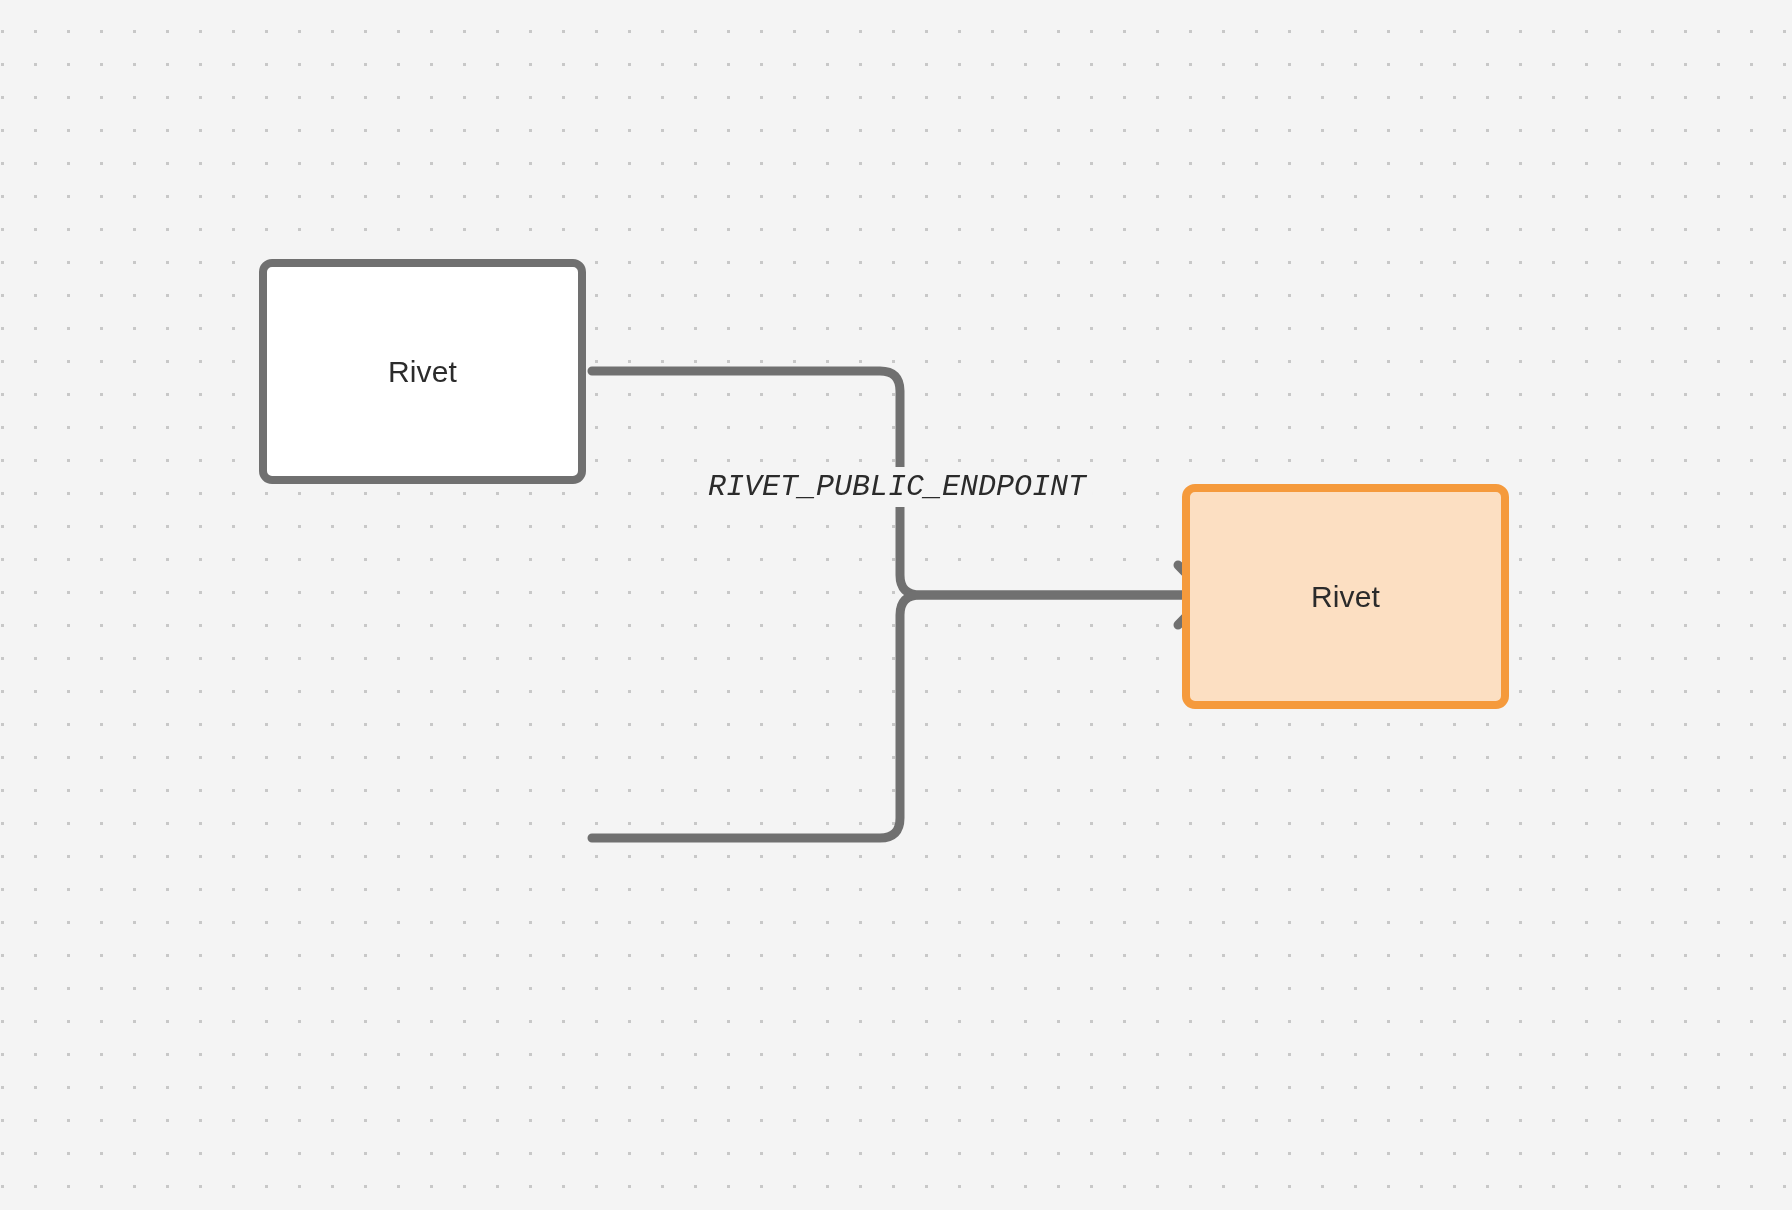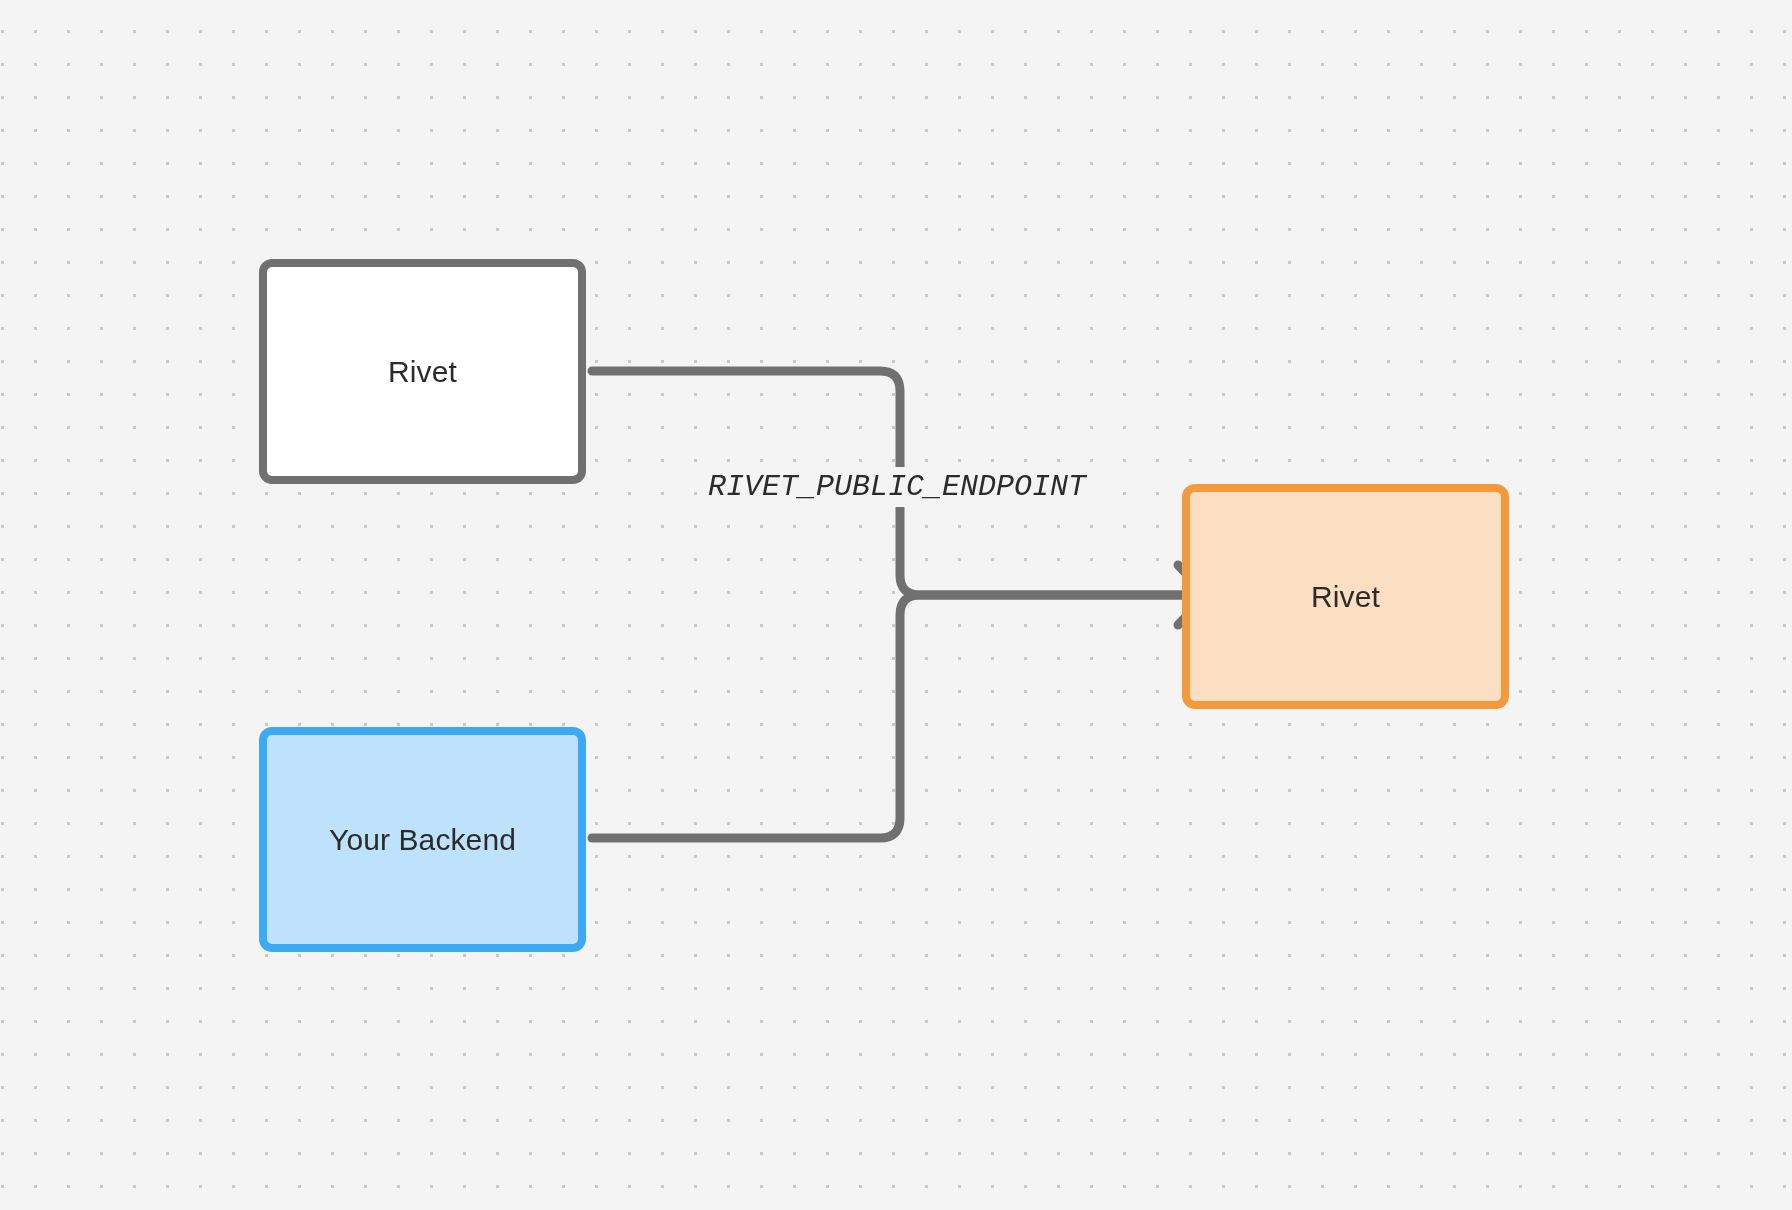--- a/index.html
+++ b/index.html
@@ -132,23 +132,20 @@
              Q 900 595 920 595
              L 1182 595" fill="none" stroke="#707070" stroke-width="9" stroke-linecap="round" stroke-linejoin="round"></path>
 
     <path d="M 1178 565 L 1207 595 L 1178 625" fill="none" stroke="#707070" stroke-width="9" stroke-linecap="round" stroke-linejoin="round"></path>
   </svg>
 
   <div class="node" id="node-client">
     <span class="node-label">Rivet</span>
   </div>
 
-  <div class="node" id="node-backend">
-    <span class="node-label">Your Backend</span>
-  </div>
 
   <div class="node" id="node-rivet">
     <span class="node-label">Rivet</span>
   </div>
 
   <div class="edge-label" id="label-public-endpoint">RIVET_PUBLIC_ENDPOINT</div>
 
 
 </div>
 

